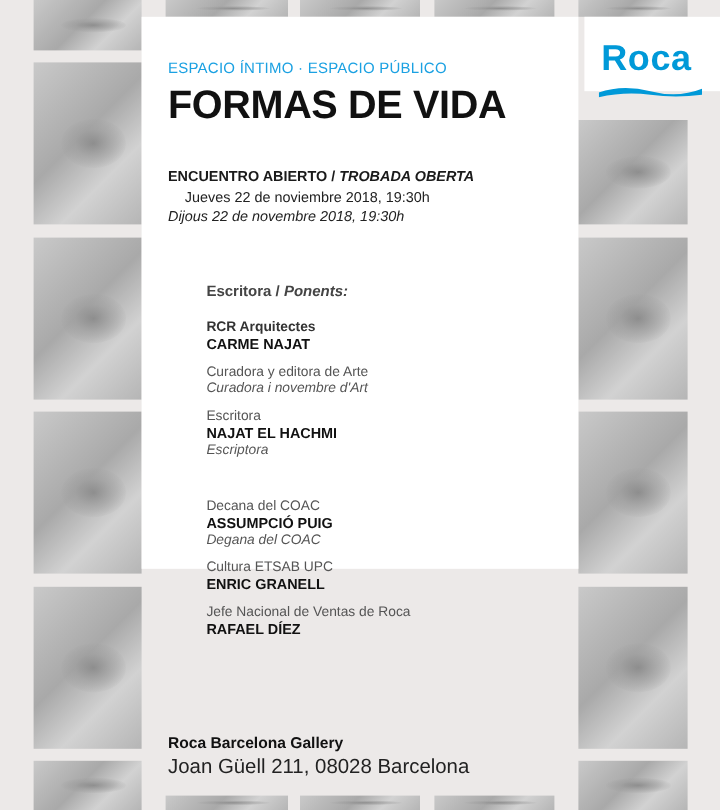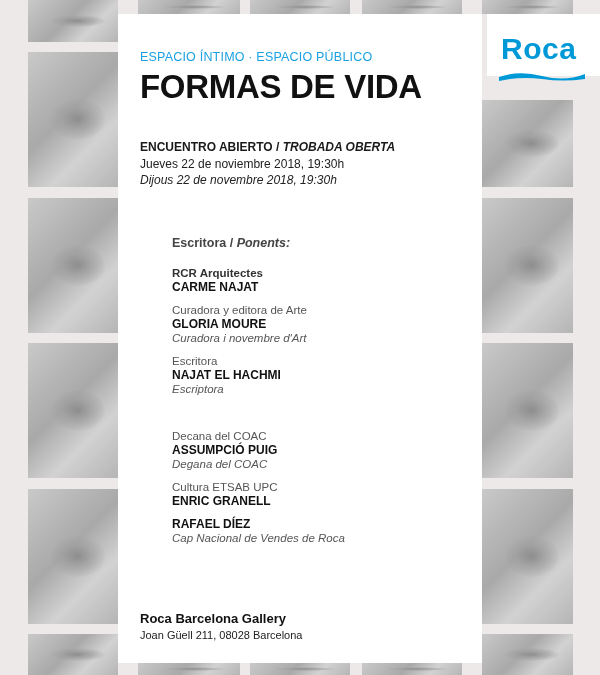--- a/index.html
+++ b/index.html
@@ -1,42 +1,42 @@
 <!DOCTYPE html>
 <html><head>
 <meta charset="utf-8">
 <style>
   html, body { margin:0; padding:0; }
   body { width:600px; height:675px; background:#ece9e8; position:relative; overflow:hidden;
          font-family:"Liberation Sans", "DejaVu Sans", sans-serif; }
   .photo { position:absolute; background:linear-gradient(135deg,#c9c9c9 0%,#a9a9a9 45%,#d2d2d2 70%,#b5b5b5 100%); overflow:hidden; }
   .photo::after { content:""; position:absolute; width:60%; height:30%; left:25%; top:35%;
                   border-radius:50%; background:radial-gradient(ellipse at center,#6e6e6e 0%,#9a9a9a 40%,rgba(180,180,180,0) 75%); opacity:.55; }
-  .card { position:absolute; left:118px; top:14px; width:364px; height:649px; background:#fff; }
+  .card { position:absolute; left:118px; top:14px; width:364px; height:460px; background:#fff; }
   .logo-box { position:absolute; left:487px; top:14px; width:113px; height:62px; background:#fff; }
   .logo-text { position:absolute; left:14px; top:18px; font-size:30px; font-weight:bold; color:#0099d8; letter-spacing:0.5px; }
   .logo-wave { position:absolute; left:12px; top:56px; width:86px; height:12px; }
   .t { position:absolute; left:22px; white-space:nowrap; }
   .sub { top:36px; font-size:12.5px; color:#1ba1e2; letter-spacing:0.2px; }
   .title { top:54px; font-size:33px; font-weight:bold; color:#111; letter-spacing:-0.3px; }
   .ev { top:126px; font-size:12px; font-weight:bold; color:#1a1a1a; }
   .ev i { font-weight:bold; }
-  .date1 { top:143px; font-size:12px; color:#222; }
+  .date1 { top:143px; font-size:12px; color:#222;margin-left:14px; }
   .date2 { top:159px; font-size:12px; color:#222; font-style:italic; }
   .speakers { position:absolute; left:54px; top:222px; }
   .sp-head { font-size:12.5px; font-weight:bold; color:#444; margin-bottom:16px; }
   .sp-head i { font-weight:bold; }
   .sp { margin-bottom:9px; font-size:11.5px; line-height:14px; }
   .sp .role { color:#555; }
   .sp .role.b { font-weight:bold; color:#333; }
   .sp .name { color:#111; font-weight:bold; font-size:12px; }
   .sp .trans { color:#555; font-style:italic; }
   .gap { height:24px; }
   .venue { top:597px; font-size:13px; font-weight:bold; color:#111; }
-  .addr { top:615px; font-size:11px; color:#222; }
+  .addr { top:615px; font-size:17px; color:#222; }
 </style>
 </head>
 <body>
 
 <div>
   <div class="photo" style="left:28px;top:0;width:90px;height:42px"></div>
   <div class="photo" style="left:28px;top:52px;width:90px;height:135px"></div>
   <div class="photo" style="left:28px;top:198px;width:90px;height:135px"></div>
   <div class="photo" style="left:28px;top:343px;width:90px;height:135px"></div>
   <div class="photo" style="left:28px;top:489px;width:90px;height:135px"></div>
@@ -74,39 +74,38 @@
 
   <div class="speakers">
     <div class="sp-head"><span>Escritora / </span><i>Ponents:</i></div>
 
     <div class="sp">
       <div class="role b">RCR Arquitectes</div>
       <div class="name">CARME NAJAT</div>
     </div>
     <div class="sp">
       <div class="role">Curadora y editora de Arte</div>
-      <div class="name">GLORIA MOURE</div>
       <div class="trans">Curadora i novembre d'Art</div>
     </div>
     <div class="sp">
       <div class="role">Escritora</div>
       <div class="name">NAJAT EL HACHMI</div>
       <div class="trans">Escriptora</div>
     </div>
     <div class="gap"></div>
     <div class="sp">
       <div class="role">Decana del COAC</div>
       <div class="name">ASSUMPCIÓ PUIG</div>
       <div class="trans">Degana del COAC</div>
     </div>
     <div class="sp">
       <div class="role">Cultura ETSAB UPC</div>
       <div class="name">ENRIC GRANELL</div>
     </div>
     <div class="sp">
+      <div class="role">Jefe Nacional de Ventas de Roca</div>
       <div class="name">RAFAEL DÍEZ</div>
-      <div class="trans">Cap Nacional de Vendes de Roca</div>
     </div>
   </div>
 
   <div class="t venue">Roca Barcelona Gallery</div>
   <div class="t addr">Joan Güell 211, 08028 Barcelona</div>
 </div>
 
 </body></html>

